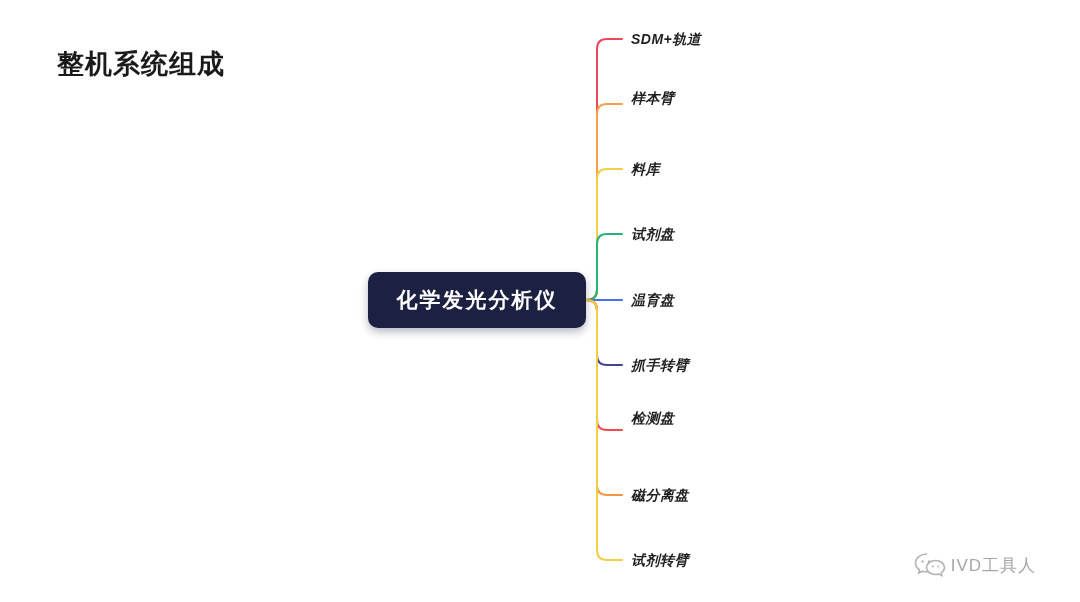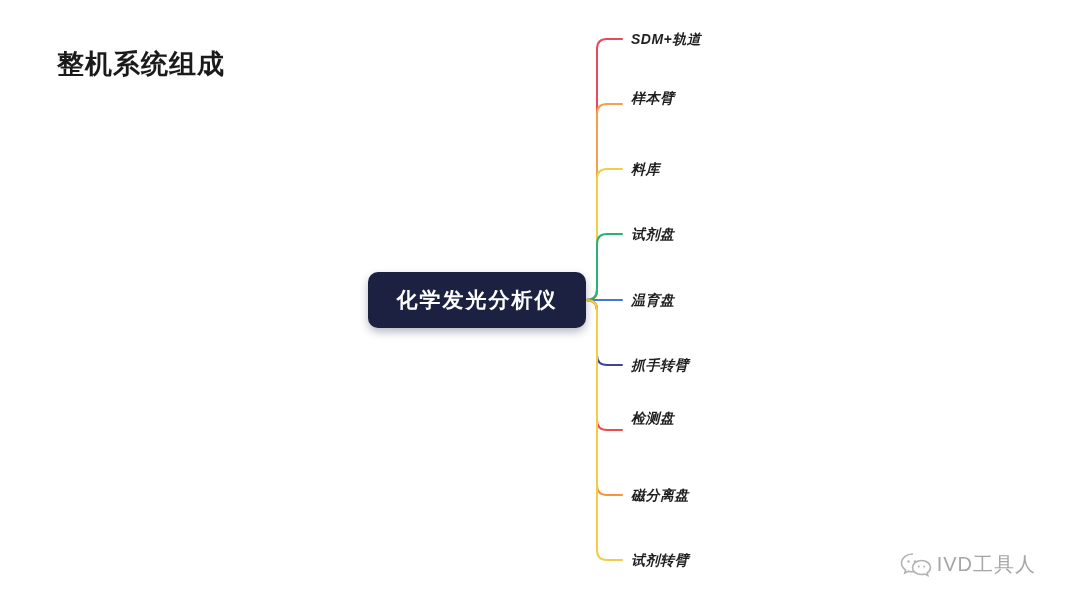--- a/index.html
+++ b/index.html
@@ -62,21 +62,21 @@
     white-space: nowrap;
     font-style: italic;
   }
   .watermark {
     position: absolute;
     right: 44px;
     bottom: 24px;
     display: flex;
     align-items: center;
     gap: 3px;
-    font-size: 20px;
+    font-size: 17px;
     letter-spacing: 1px;
     user-select: none;
   }
   .watermark .wm-icon { display: inline-flex; }
 </style>
 </head>
 <body>
 
 <div class="canvas">
 

